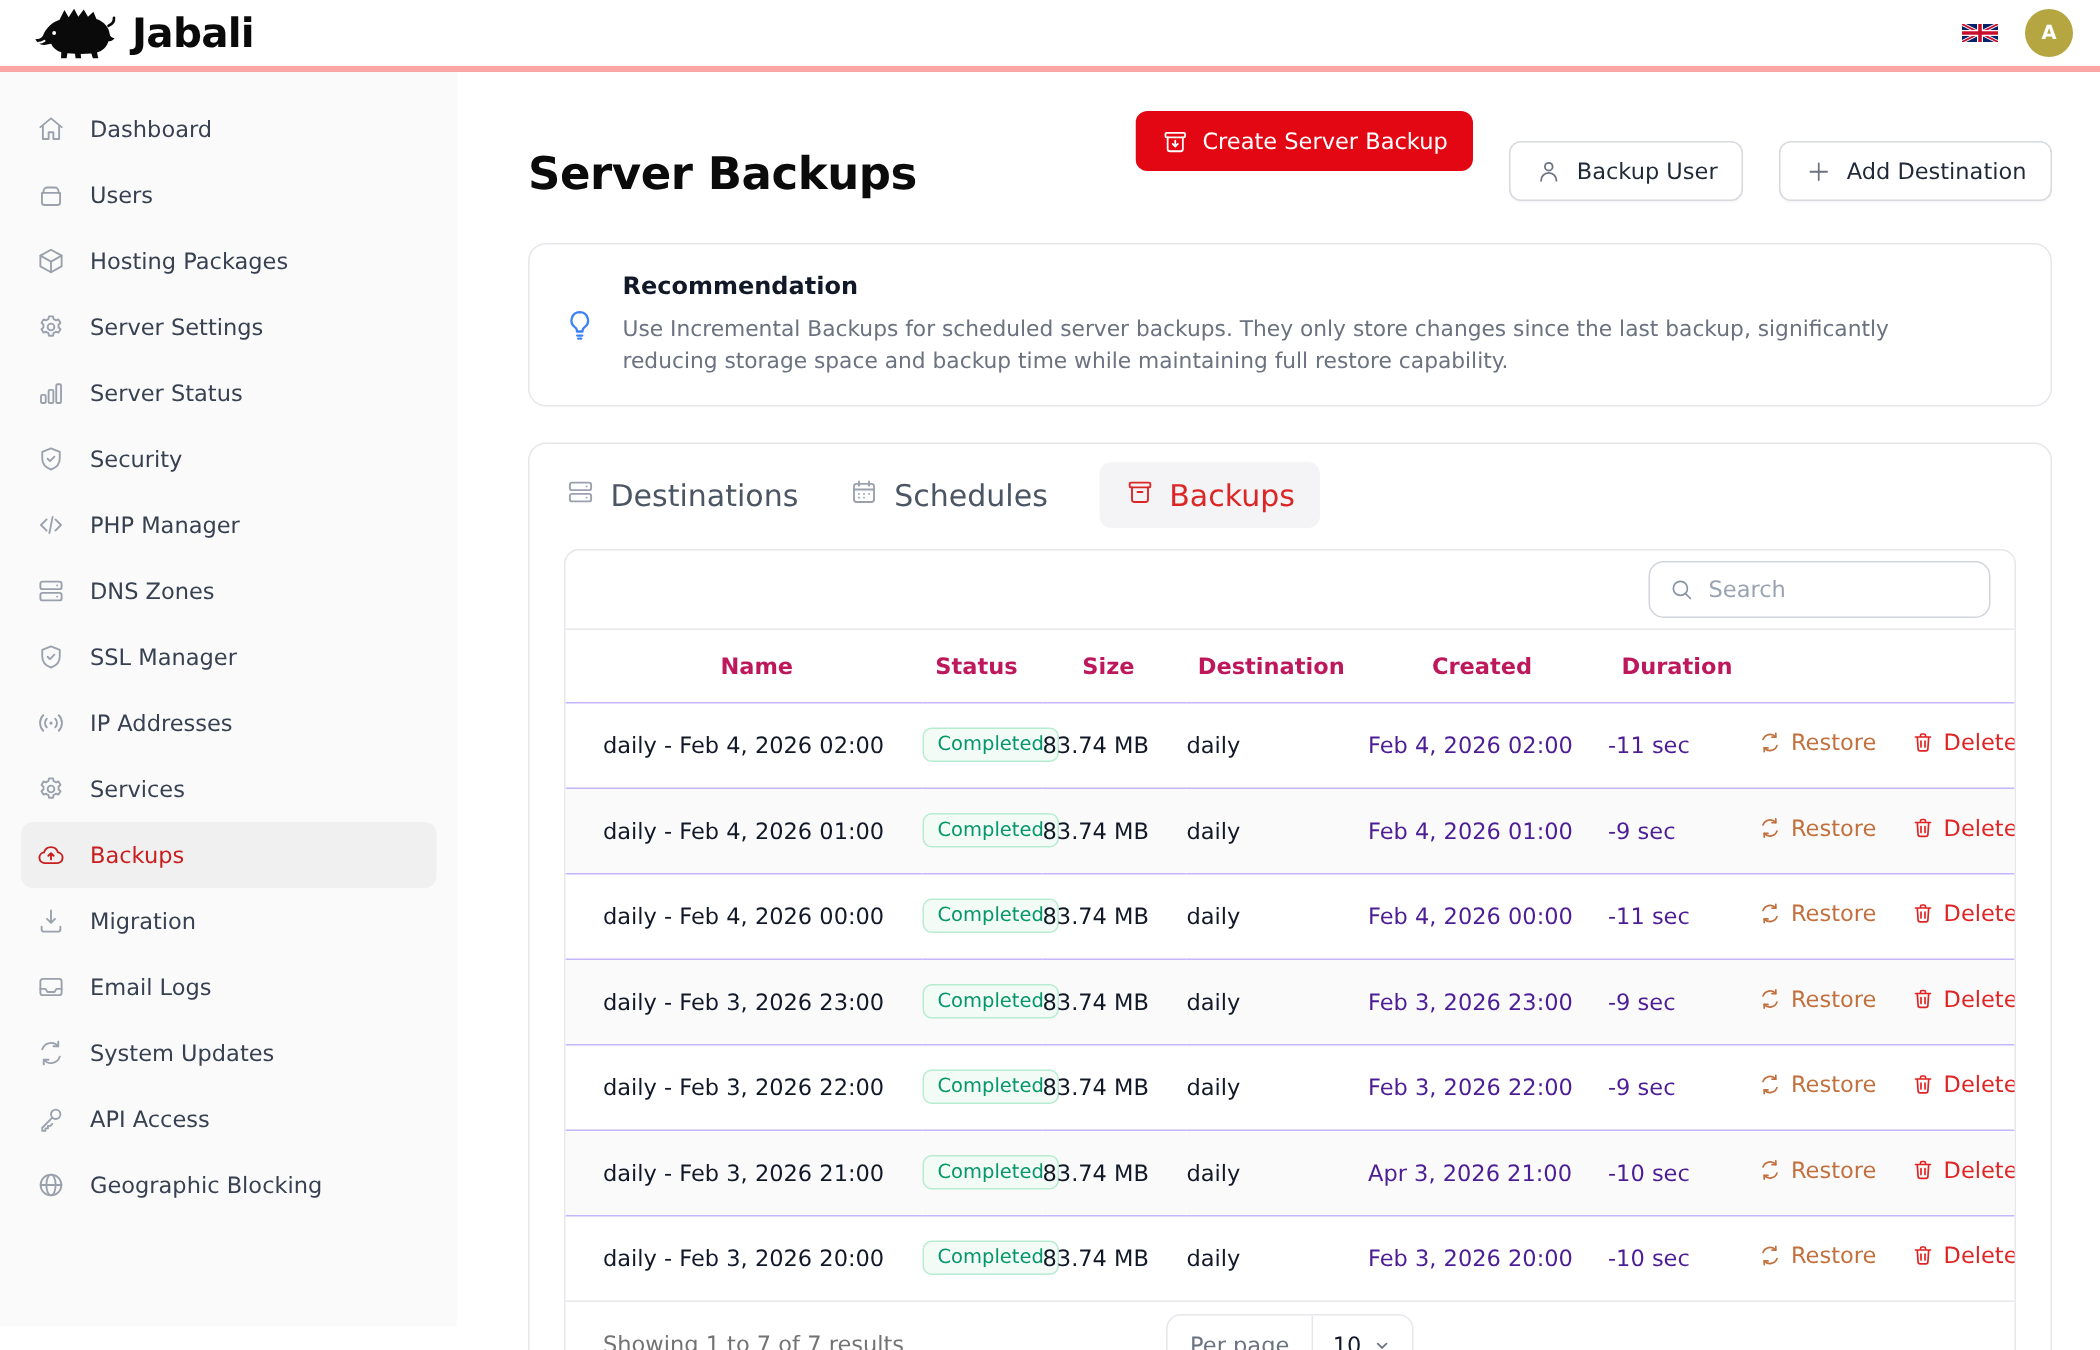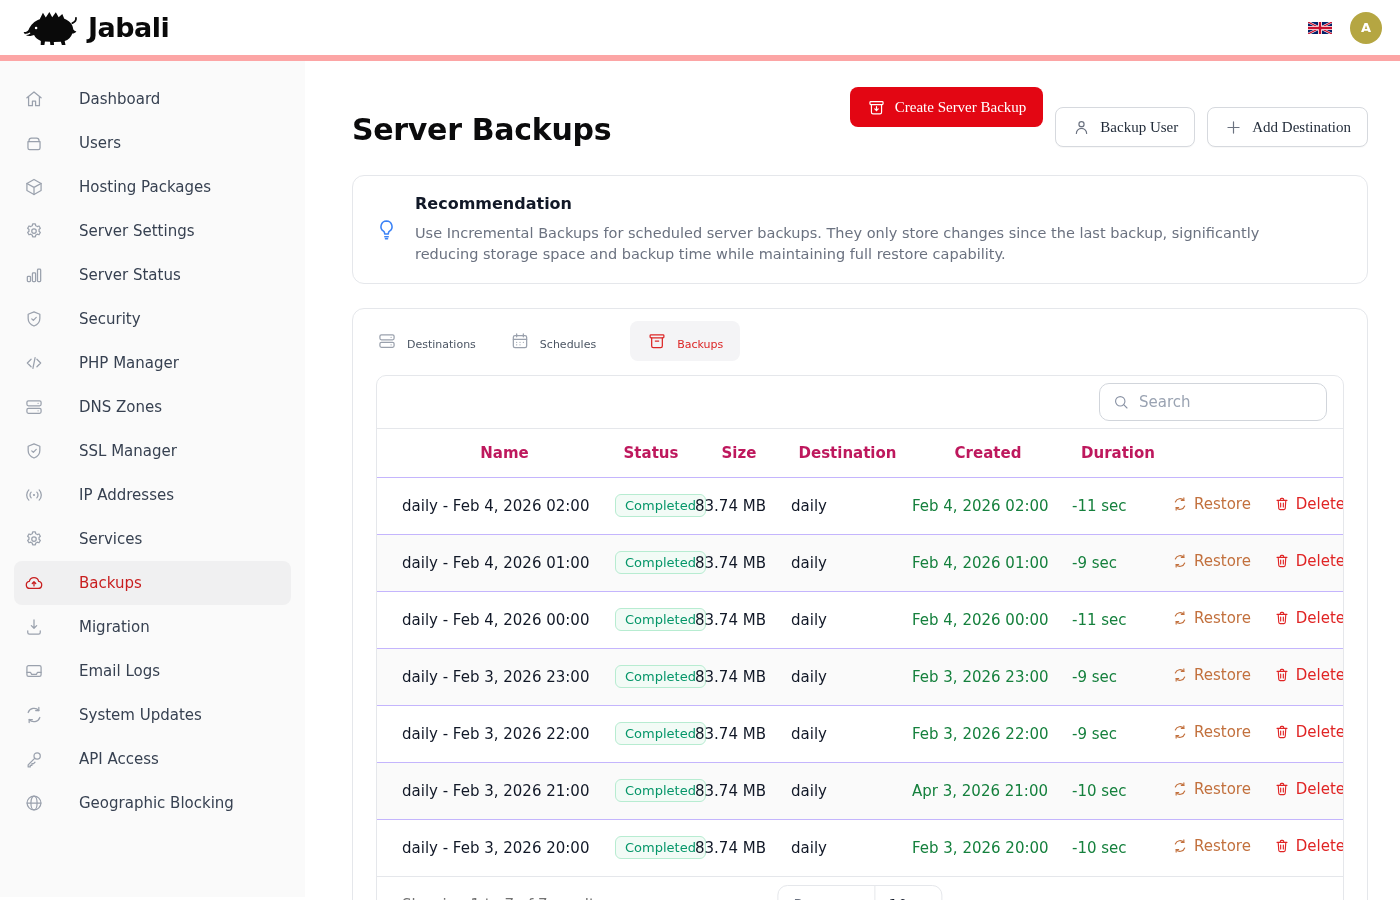--- a/index.html
+++ b/index.html
@@ -3,65 +3,65 @@
 <meta charset="utf-8">
 <style>
   * { margin:0; padding:0; box-sizing:border-box; }
   html,body { width:1400px; height:900px; overflow:hidden; background:#fff;
     font-family:"DejaVu Sans","Liberation Sans",sans-serif; color:#111827; }
 
   
   .ic { fill:none; stroke:currentColor; stroke-width:1.5; stroke-linecap:round; stroke-linejoin:round; flex:none; }
 
   
-  .top-header { height:61px; background:#fff; border-bottom:6px solid #fca5a5;
+  .top-header { height:48px; background:#fff; border-bottom:4px solid #fca5a5;
     display:flex; align-items:center; justify-content:space-between; padding:0 16px 0 22px; }
   .brand { display:flex; align-items:center; gap:8px; }
   .brand-name { font-size:27px; font-weight:800; letter-spacing:-0.5px; color:#0a0a0a; }
   .header-right { display:flex; align-items:center; gap:18px; padding-right:2px; }
   .flag { width:24px; height:16px; border-radius:2px; overflow:hidden; display:block; cursor:pointer; }
   .avatar { width:32px; height:32px; border-radius:50%; background:#b5a642; color:#fff;
     display:flex; align-items:center; justify-content:center; font-size:13px; font-weight:700; cursor:pointer; }
 
   
   .shell { display:flex; height:836px; }
   .sidebar { width:305px; flex:none; background:#fafafa; padding-top:16px; height:100%; }
-  .side-item { height:44px; display:flex; align-items:center; gap:35px; padding:0 24px;
+  .side-item { height:44px; display:flex; align-items:center; gap:16px; padding:0 24px;
     font-size:15px; color:#374151; cursor:pointer; }
   .side-item .ic { width:20px; height:20px; color:#9aa1ad; }
   .side-item.active { margin:0 14px; padding:0 10px; border-radius:8px; background:#f0f0f1;
     color:#c81e1e; font-weight:400; }
   .side-item.active .ic { color:#c81e1e; }
 
   .main { flex:1; padding:26px 32px 0 47px; background:#fff; }
 
   
   .page-head { display:flex; align-items:flex-end; justify-content:space-between; }
   .page-title { font-size:30px; font-weight:700; color:#0b0b0c; letter-spacing:-0.3px; }
-  .actions { display:flex; gap:12px;font-family:Liberation Serif, serif; }
+  .actions { display:flex; gap:24px; }
   .btn { height:40px; display:inline-flex; align-items:center; gap:9px; padding:0 16px;
     border-radius:8px; font-size:15px; cursor:pointer; border:1px solid transparent;
     font-family:inherit; background:#fff; }
   .btn .ic { width:19px; height:19px; }
   .btn-primary { background:#e30613; color:#fff; }
   .btn-secondary { border-color:#d6d9de; color:#1f2937; box-shadow:0 1px 1px rgba(0,0,0,.03);margin-top:20px; }
   .btn-secondary .ic { color:#6b7280; }
 
   
   .rec-card { margin-top:28px; border:1px solid #e5e7eb; border-radius:12px;
     padding:18px 70px 18px 22px; display:flex; align-items:center; gap:17px; background:#fff; }
   .rec-card .ic { width:23px; height:23px; color:#3b82f6; stroke-width:1.6; }
   .rec-title { font-size:16px; font-weight:700; color:#111827; margin-bottom:10px; }
   .rec-body { font-size:14.5px; color:#6b7280; line-height:1.45; }
 
   
   .tab-card { margin-top:24px; border:1px solid #e5e7eb; border-radius:12px; background:#fff;
     height:640px; overflow:hidden; }
   .tab-bar { display:flex; align-items:center; gap:34px; padding:12px 24px; }
-  .tab { display:flex; align-items:flex-end; gap:10px; font-size:11px; color:#4b5563;
+  .tab { display:flex; align-items:flex-start; gap:10px; font-size:20px; color:#4b5563;
     padding:10px 0; cursor:pointer; border-radius:8px; }
   .tab .ic { width:20px; height:20px; color:#9aa1ad; }
   .tab.active { background:#f4f4f6; color:#dc2626; padding:10px 17px; }
   .tab.active .ic { color:#dc2626; }
 
   .table-shell { margin:2px 23px 0; border:1px solid #e5e7eb; border-radius:10px;
     height:562px; overflow:hidden; background:#fff; }
   .search-row { display:flex; justify-content:flex-end; align-items:center; height:53px;
     padding:0 16px; border-bottom:1px solid #e5e7eb; }
   .search-box { width:228px; height:38px; border:1px solid #d1d5db; border-radius:10px;
@@ -70,21 +70,21 @@
   .search-box input { border:none; outline:none; flex:1; font-size:15px; font-family:inherit;
     color:#111827; background:transparent; }
   .search-box input::placeholder { color:#9aa3b2; }
 
   table { width:100%; border-collapse:collapse; table-layout:fixed; font-size:15px; }
   th { text-align:center; font-weight:700; color:#be185d; height:48px; padding:0 8px 0 0; }
   th:first-child, td:first-child { padding-left:25px; }
   td { height:57px; padding:0 8px 0 0; color:#111827; }
   tbody tr { border-top:1px solid #c4b5fd; }
   tbody tr:nth-child(even) { background:#fafafa; }
-  .muted { color:#15803d; }
+  .muted { color:#4c1d95; }
   .badge { display:inline-block; font-size:13px; color:#059669; background:#f2fbf6;
     border:1px solid #b7ecd1; border-radius:6px; padding:3px 9px; }
   .cell-actions { text-align:right; padding-right:25px !important; white-space:nowrap; }
   .link-btn { display:inline-flex; align-items:center; gap:6px; font-size:15px;
     background:none; border:none; cursor:pointer; font-family:inherit; }
   .link-btn .ic { width:16px; height:16px; stroke-width:1.7; }
   .link-restore { color:#c2703d; margin-right:18px; }
   .link-delete { color:#e02424; }
 
   .pagination { border-top:1px solid #e5e7eb; position:relative; padding:18px 25px; }

